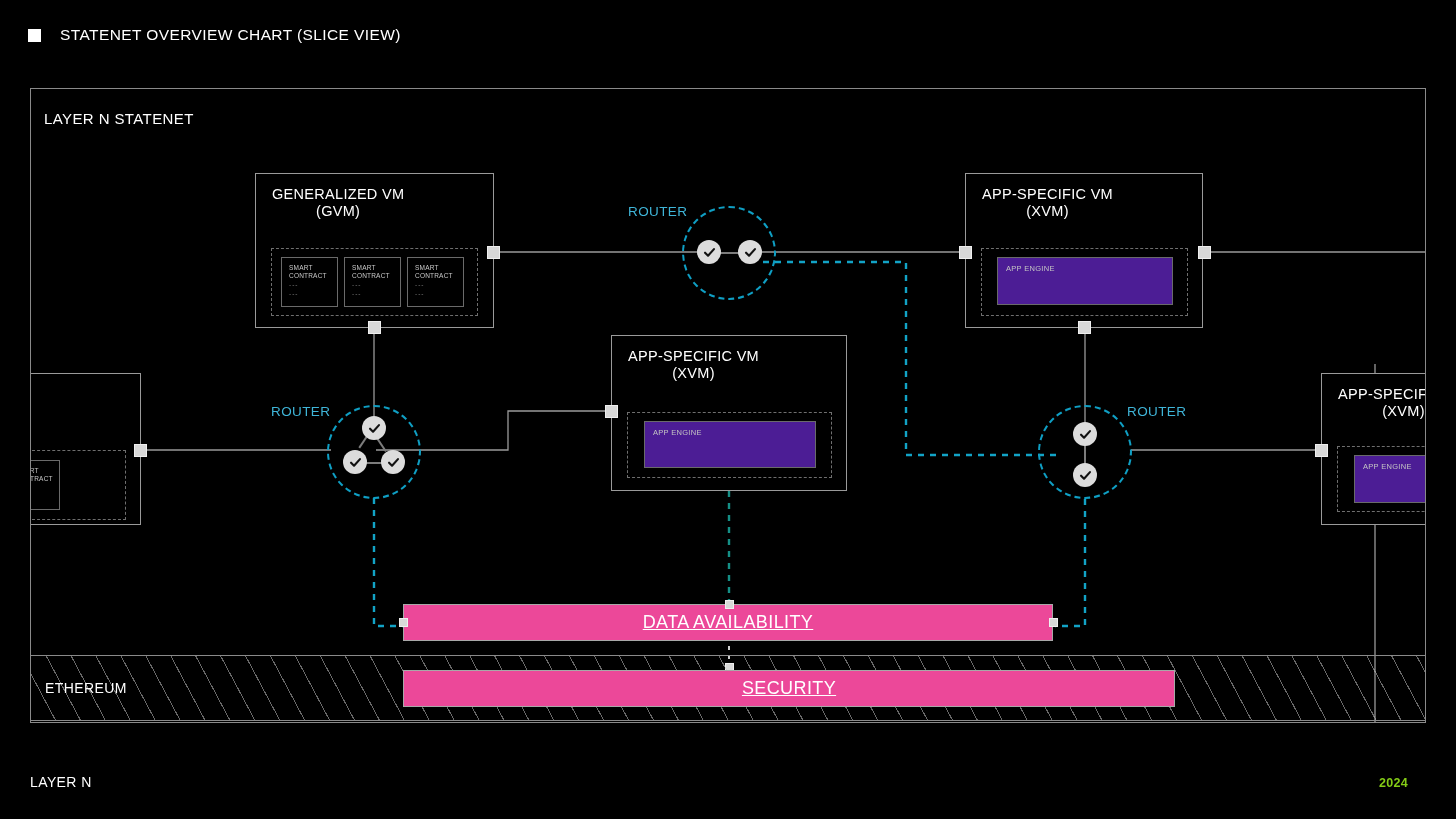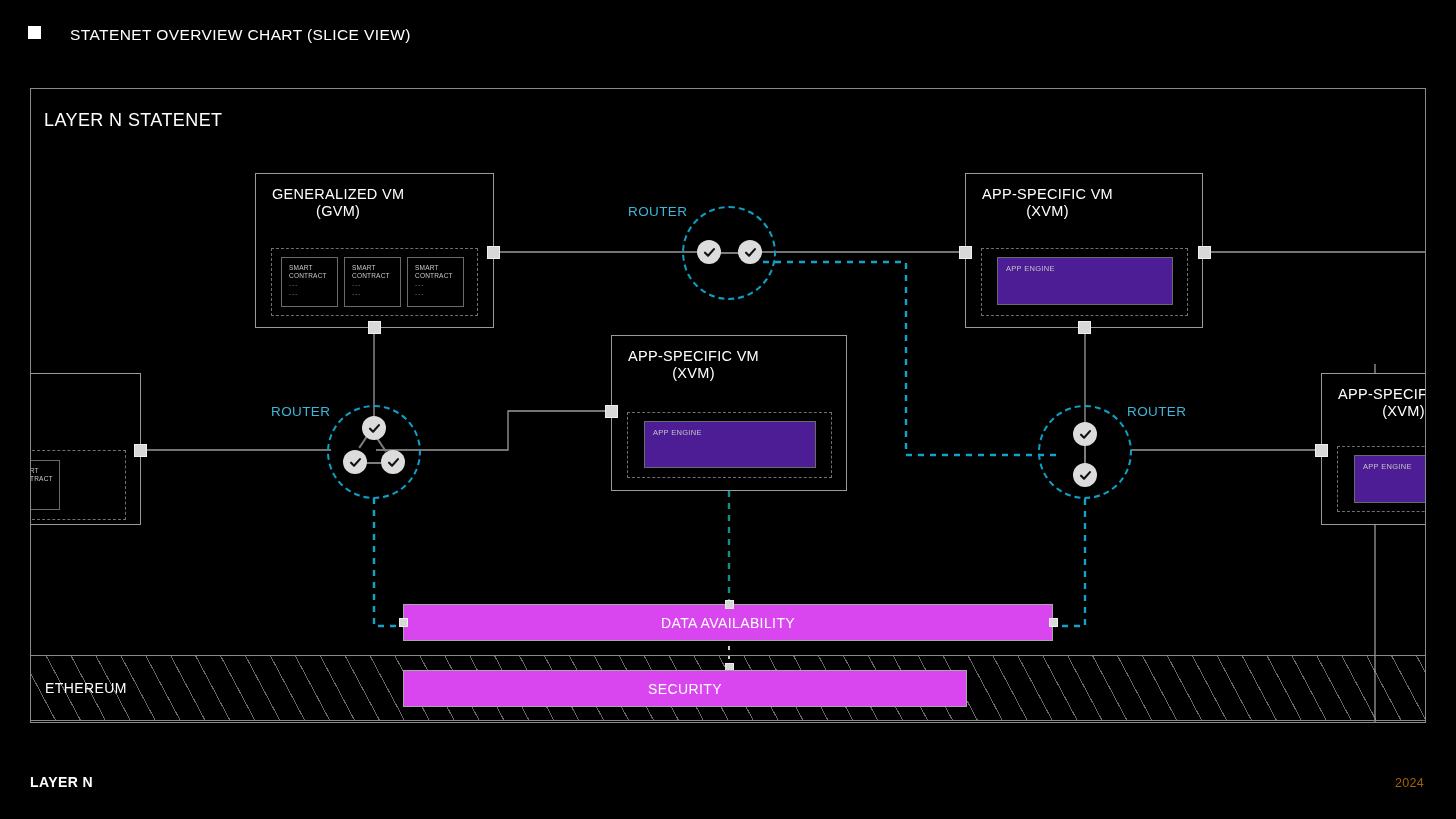--- a/index.html
+++ b/index.html
@@ -6,34 +6,34 @@
   html,body{margin:0;padding:0;background:#000;}
   body{
     width:1456px;height:819px;overflow:hidden;
     font-family:"Liberation Sans", sans-serif;
     color:#ffffff;
     position:relative;
   }
   .stage{position:absolute;left:0;top:0;width:1456px;height:819px;}
 
   
-  .header{position:absolute;left:28px;top:26px;display:flex;gap:29px;}
+  .header{position:absolute;left:28px;top:26px;display:flex;align-items:center;gap:19px;}
   .header-marker{width:13px;height:13px;background:#ffffff;display:block;}
   .header-title{font-size:15.5px;letter-spacing:.4px;color:#fff;white-space:nowrap;}
 
   
-  .footer-left{position:absolute;left:30px;top:774px;font-size:14px;letter-spacing:.4px;color:#ffffff;font-weight:bold;}
-  .footer-right{position:absolute;right:32px;top:776px;font-size:12.5px;letter-spacing:.3px;color:#a16207;}
+  .footer-left{position:absolute;left:30px;top:774px;font-size:14px;letter-spacing:.4px;color:#ffffff;}
+  .footer-right{position:absolute;right:48px;top:776px;font-size:12.5px;letter-spacing:.3px;color:#84cc16;font-weight:bold;}
 
   
   .frame{
     position:absolute;left:30px;top:88px;width:1396px;height:635px;
     border:1px solid #8a8a8a;box-sizing:border-box;
   }
-  .frame-title{position:absolute;left:44px;top:110px;font-size:18px;letter-spacing:.4px;color:#fff;}
+  .frame-title{position:absolute;left:44px;top:110px;font-size:15px;letter-spacing:.4px;color:#fff;}
 
   
   .canvas{position:absolute;left:31px;top:89px;width:1394px;height:633px;overflow:hidden;}
 
   
   svg.lines{position:absolute;left:0;top:0;width:1394px;height:633px;overflow:visible;}
 
   
   .vmbox{position:absolute;border:1px solid #9a9a9a;box-sizing:border-box;background:#000;}
   .vmbox .vmtitle{
@@ -66,22 +66,22 @@
   .node svg{display:block;}
   .nodelink{position:absolute;background:#7c7c7c;}
 
   
   .band{position:absolute;left:0;box-sizing:border-box;border-top:1px solid #8a8a8a;border-bottom:1px solid #8a8a8a;
     width:1394px;overflow:hidden;}
   .band .hatch{position:absolute;left:0;top:0;width:100%;height:100%;
     background-image:repeating-linear-gradient(62deg, rgba(255,255,255,0) 0px, rgba(255,255,255,0) 21px, rgba(190,190,190,.55) 21px, rgba(190,190,190,.55) 22px);}
   .band .bandlabel{position:absolute;left:14px;top:50%;transform:translateY(-50%);font-size:14px;letter-spacing:.4px;color:#fff;}
   .bandbox{
-    position:absolute;border:1px solid #a8a8a8;box-sizing:border-box;background:#d946ef;
-    display:flex;align-items:center;justify-content:center;font-size:14px;letter-spacing:.4px;color:#fff;
+    position:absolute;border:1px solid #a8a8a8;box-sizing:border-box;background:#ec4899;
+    display:flex;align-items:center;justify-content:center;font-size:18px;letter-spacing:.4px;color:#fff;text-decoration:underline;
   }
 </style>
 </head>
 <body>
 
 <div class="stage">
 
   <div class="header">
     <span class="header-marker"></span>
     <span class="header-title">STATENET OVERVIEW CHART (SLICE VIEW)</span>
@@ -258,21 +258,21 @@
     </div>
     <div class="port sm" style="left:368px;top:529px;"></div>
     <div class="port sm" style="left:1018px;top:529px;"></div>
     <div class="port sm" style="left:694px;top:511px;"></div>
     <div class="port sm" style="left:694px;top:574px;"></div>
 
     <div class="band" style="top:566px;height:66px;">
       <div class="hatch"></div>
       <span class="bandlabel">ETHEREUM</span>
     </div>
-    <div class="bandbox" style="left:372px;top:581px;width:564px;height:37px;">
+    <div class="bandbox" style="left:372px;top:581px;width:772px;height:37px;">
       <span>SECURITY</span>
     </div>
 
   </div>
 
   <div class="footer-left">LAYER N</div>
   <div class="footer-right">2024</div>
 
 </div>
 

